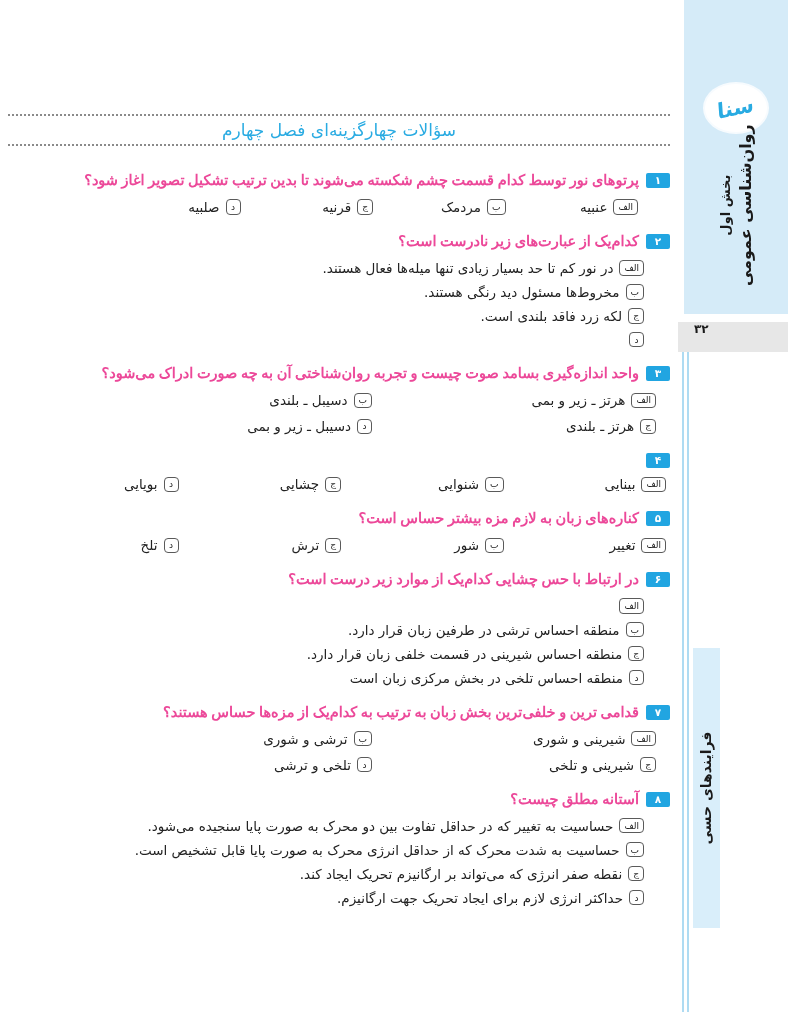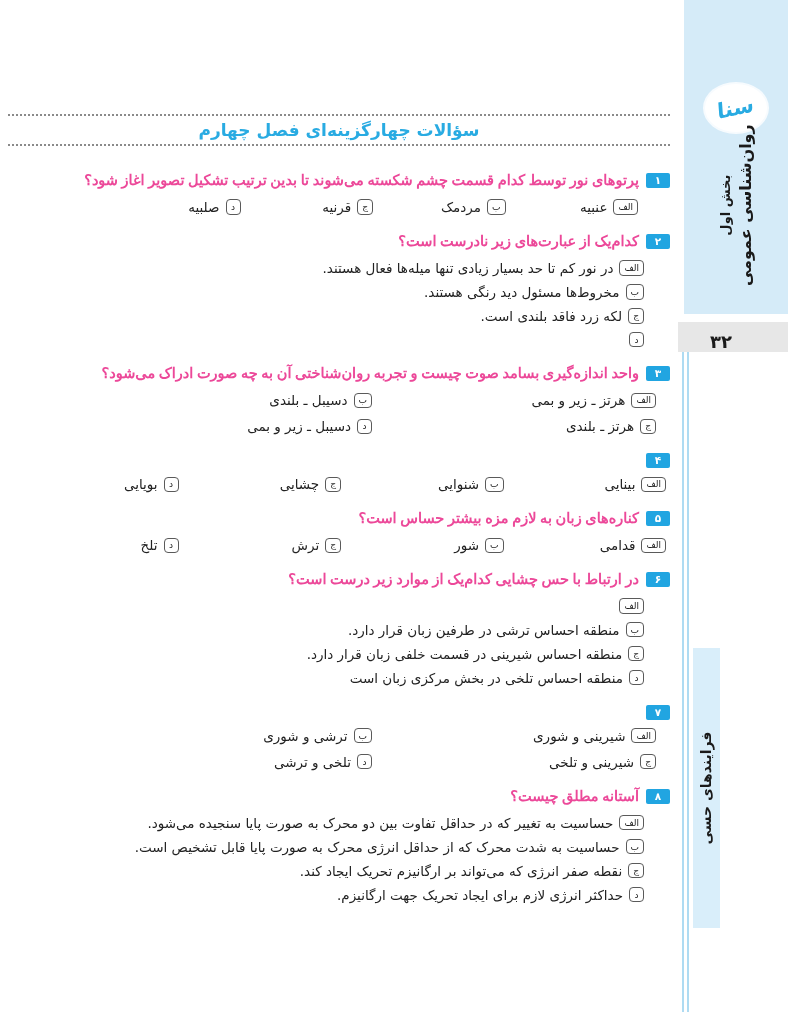--- a/index.html
+++ b/index.html
@@ -36,22 +36,22 @@
   }
   .sidebar-vtext{
     transform:rotate(-90deg);white-space:nowrap;direction:rtl;text-align:center;
   }
   .part-label{font-size:13px;font-weight:bold;line-height:1.5;}
   .part-title{font-size:16px;font-weight:bold;line-height:1.3;}
 
   
   .page-number-box{
     position:absolute;top:322px;right:0;width:110px;height:30px;background:var(--pagenum-bg);
-    display:flex;align-items:flex-end;justify-content:flex-start;padding-left:32px;
-    font-size:18px;font-weight:bold;
+    display:flex;align-items:flex-start;justify-content:flex-start;padding-left:16px;
+    font-size:12px;font-weight:bold;
   }
 
   
   .vrules{
     position:absolute;top:352px;left:682px;width:7px;height:660px;
     border-left:2px solid var(--rule-blue);border-right:2px solid var(--rule-blue);
   }
 
   
   .sidebar-tab{
@@ -62,21 +62,21 @@
     transform:rotate(-90deg);white-space:nowrap;direction:rtl;
     font-size:14px;font-weight:bold;
   }
 
   
   main{position:absolute;top:0;left:8px;width:662px;direction:rtl;}
   .header-band{
     margin-top:114px;border-top:2px dotted #8a8a8a;border-bottom:2px dotted #8a8a8a;
     text-align:center;padding:4px 0;
   }
-  .header-band h1{margin:0;color:var(--accent-blue);font-size:17px;font-weight:bold;}
+  .header-band h1{margin:0;color:var(--accent-blue);font-size:17px;font-weight:normal;}
 
   .question{margin-top:16px;}
   .question:first-child{margin-top:24px;}
   .q-head{display:flex;align-items:flex-start;gap:7px;font-weight:bold;font-size:14.5px;line-height:1.45;}
   .q-badge{
     flex:0 0 auto;margin-top:3px;background:var(--badge-blue);color:#fff;
     font-size:10.5px;font-weight:bold;width:24px;height:15px;border-radius:2px;
     display:flex;align-items:center;justify-content:center;
   }
   .q-text{color:#ec4899;font-family:Liberation Serif, serif;}
@@ -219,21 +219,21 @@
         </div>
       </section>
       <section class="question">
         <div class="q-head">
           <span class="q-badge">۵</span>
           <span class="q-text">کناره‌های زبان به لازم مزه بیشتر حساس است؟</span>
         </div>
         <div class="opts-row4">
           <div class="option">
             <span class="letter">الف</span>
-            <span class="opt-text">قدامی</span>
+            <span class="opt-text">تغییر</span>
           </div>
           <div class="option">
             <span class="letter">ب</span>
             <span class="opt-text">شور</span>
           </div>
           <div class="option">
             <span class="letter">ج</span>
             <span class="opt-text">ترش</span>
           </div>
           <div class="option">
@@ -261,20 +261,21 @@
           </div>
           <div class="option">
             <span class="letter">د</span>
             <span class="opt-text">منطقه احساس تلخی در بخش مرکزی زبان است</span>
           </div>
         </div>
       </section>
       <section class="question">
         <div class="q-head">
           <span class="q-badge">۷</span>
+          <span class="q-text">قدامی ترین و خلفی‌ترین بخش زبان به ترتیب به کدام‌یک از مزه‌ها حساس هستند؟</span>
         </div>
         <div class="opts-grid2">
           <div class="option">
             <span class="letter">الف</span>
             <span class="opt-text">شیرینی و شوری</span>
           </div>
           <div class="option">
             <span class="letter">ب</span>
             <span class="opt-text">ترشی و شوری</span>
           </div>

